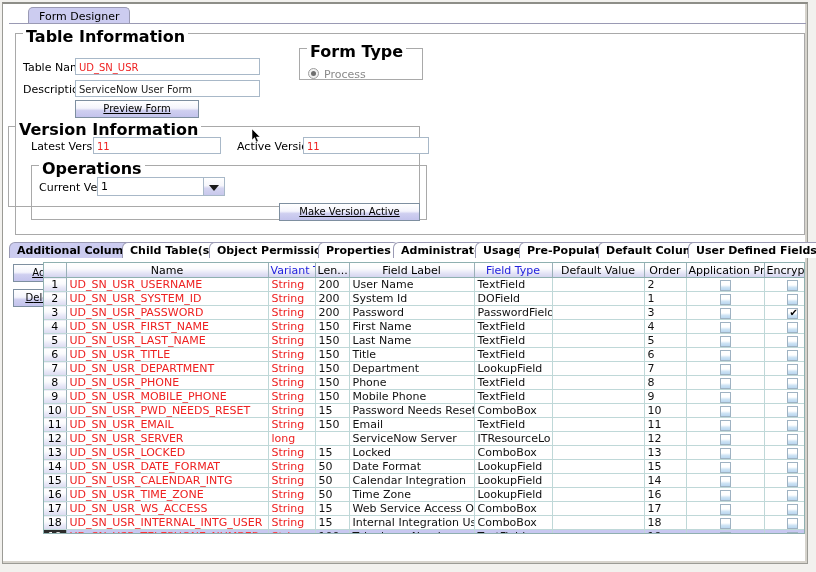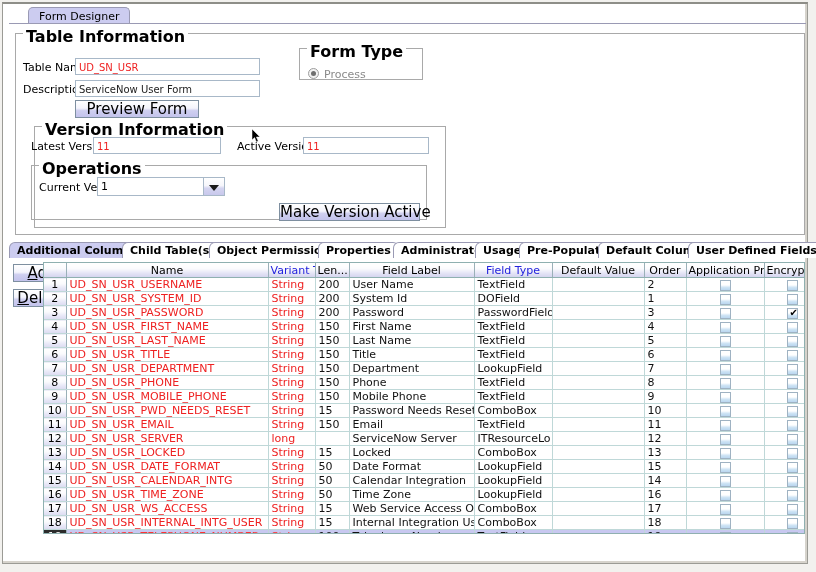--- a/index.html
+++ b/index.html
@@ -76,25 +76,26 @@
     white-space:nowrap;overflow:hidden;
   }
   .tfield.red{color:#ee2222;}
   .tfield.dark{color:#222;}
 
   .btn{
     position:absolute;
     box-sizing:border-box;
     border:1px solid #7e8fa0;
     background:linear-gradient(to bottom,#ffffff 0%,#f4f4fc 45%,#cfcff0 60%,#c3c3ec 100%);
-    font-size:15px;color:#000;
+    font-size:10px;color:#000;
     text-align:center;
     line-height:16px;
     white-space:nowrap;
     cursor:default;
+    text-decoration:underline;
   }
   .btn u{text-decoration:underline;}
 
   .combo{
     position:absolute;
     box-sizing:border-box;
     border:1px solid #a8b8c8;
     background:#ffffff;
     font-size:11px;
     line-height:17px;
@@ -240,21 +241,21 @@
    <div class="tfield dark" style="left:72px;top:76px;width:185px;height:17px;">ServiceNow User Form</div>
 
    <div class="btn" style="left:72px;top:96px;width:124px;height:18px;">Preview Form</div>
 
    <div class="group" style="left:296px;top:44px;width:124px;height:32px;">
      <span class="legend">Form Type</span>
    </div>
    <span class="radio" style="left:305px;top:64px;"></span>
    <span class="lbl lbl-dis" style="left:321px;top:64px;">Process</span>
 
-   <div class="group" style="left:31px;top:122px;width:412px;height:102px;">
+   <div class="group" style="left:5px;top:122px;width:412px;height:81px;">
      <span class="legend">Version Information</span>
    </div>
 
    <span class="lbl" style="left:28px;top:136px;">Latest Version</span>
    <div class="tfield red" style="left:90px;top:133px;width:128px;height:17px;">11</div>
 
    <span class="lbl" style="left:234px;top:136px;">Active Version</span>
    <div class="tfield red" style="left:300px;top:133px;width:126px;height:17px;">11</div>
 
    <div class="group" style="left:28px;top:161px;width:396px;height:55px;">

